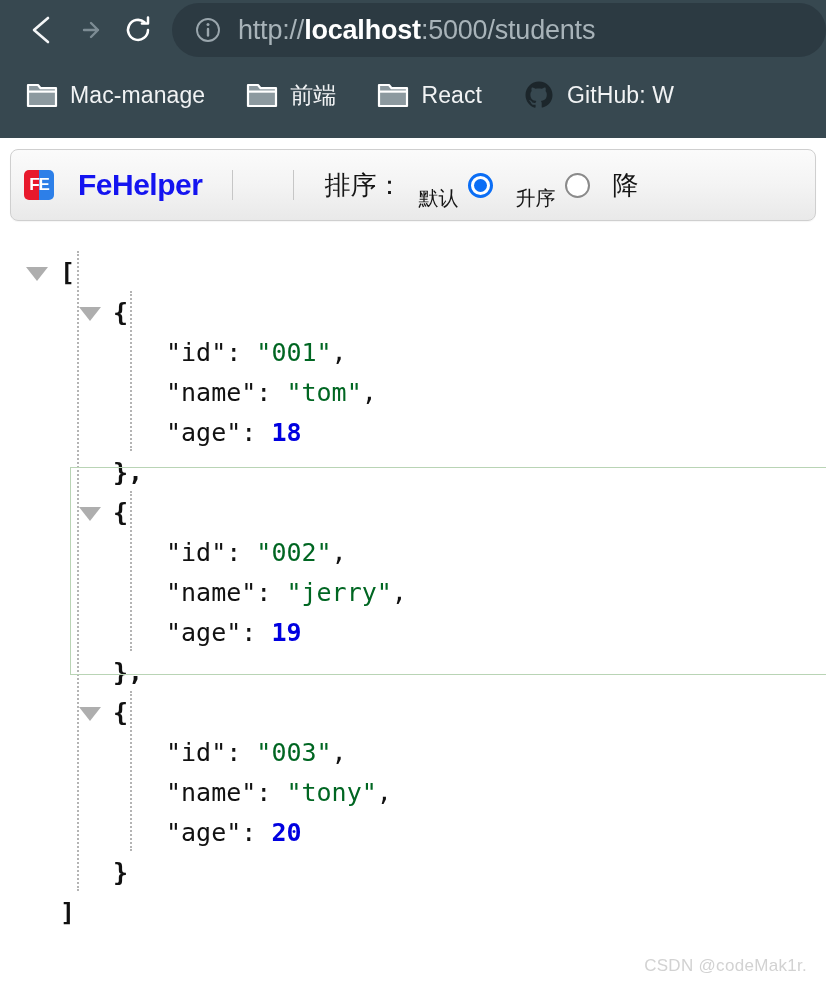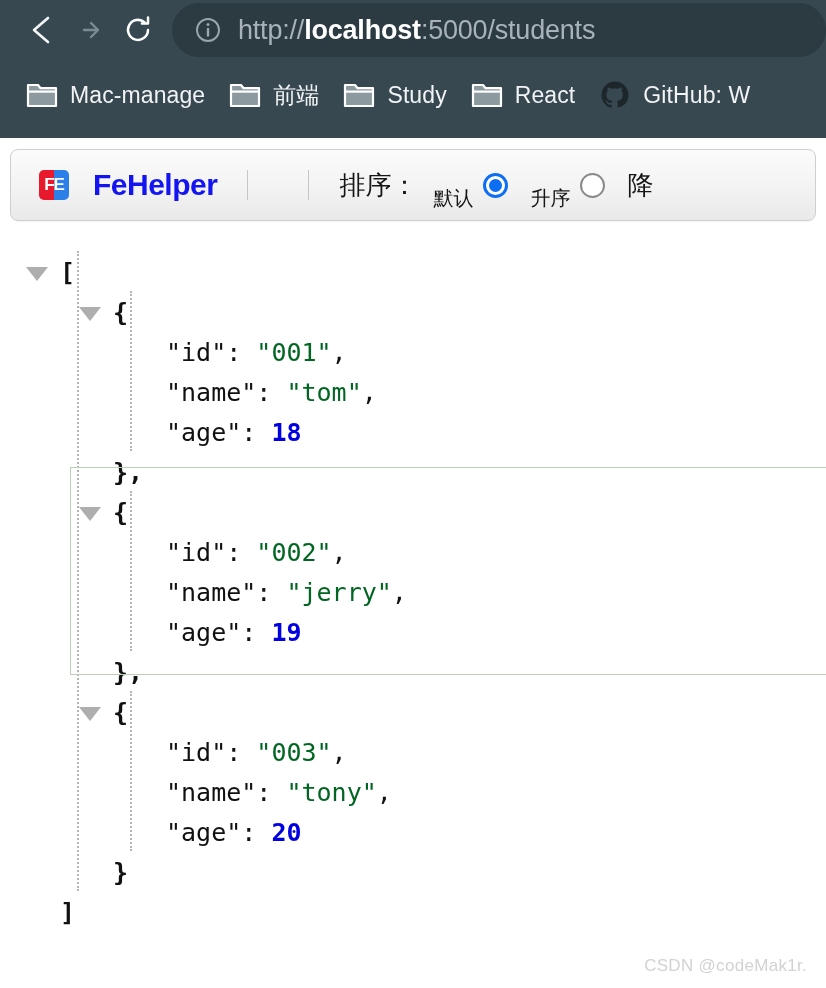--- a/index.html
+++ b/index.html
@@ -50,21 +50,21 @@
     overflow: hidden;
   }
   .url-text .host { color: #ffffff; font-weight: 600; }
 
   
   .bookmarks {
     height: 70px;
     display: flex;
     align-items: center;
     padding-left: 16px;
-    gap: 0;
+    gap: 17px;
     overflow: hidden;
     white-space: nowrap;
   }
   .bm-item {
     display: flex;
     align-items: center;
     padding: 4px 14px 4px 10px;
     border-radius: 6px;
     flex: 0 0 auto;
   }
@@ -80,21 +80,21 @@
     padding: 11px 10px 0 10px;
     background: #ffffff;
   }
   .fh-bar {
     height: 72px;
     border: 1px solid #cfcfcf;
     border-radius: 8px;
     background: linear-gradient(to bottom, #fbfbfb 0%, #f4f4f4 48%, #e9e9e9 100%);
     display: flex;
     align-items: center;
-    padding-left: 28px;
+    padding-left: 13px;
     overflow: hidden;
     white-space: nowrap;
     box-shadow: 0 1px 1px rgba(0,0,0,0.04);
   }
   .fh-logo-box {
     width: 30px; height: 30px;
     border-radius: 5px;
     overflow: hidden;
     display: flex;
     flex: 0 0 auto;
@@ -282,27 +282,20 @@
     </div>
 
     <div class="bm-item">
       <svg class="bm-icon" width="32" height="28" viewBox="0 0 32 28">
         <path d="M2 7 L2 4 L12 4 L14.6 7.2 L30 7.2 L30 25 L2 25 Z" fill="#8c999f" stroke="#ffffff" stroke-width="2.2" stroke-linejoin="round"></path>
         <path d="M2 10.6 L30 10.6" stroke="#ffffff" stroke-width="2.2"></path>
       </svg>
       <span class="bm-label">前端</span>
     </div>
 
-    <div class="bm-item">
-      <svg class="bm-icon" width="32" height="28" viewBox="0 0 32 28">
-        <path d="M2 7 L2 4 L12 4 L14.6 7.2 L30 7.2 L30 25 L2 25 Z" fill="#8c999f" stroke="#ffffff" stroke-width="2.2" stroke-linejoin="round"></path>
-        <path d="M2 10.6 L30 10.6" stroke="#ffffff" stroke-width="2.2"></path>
-      </svg>
-      <span class="bm-label">Study</span>
-    </div>
 
     <div class="bm-item">
       <svg class="bm-icon" width="32" height="28" viewBox="0 0 32 28">
         <path d="M2 7 L2 4 L12 4 L14.6 7.2 L30 7.2 L30 25 L2 25 Z" fill="#8c999f" stroke="#ffffff" stroke-width="2.2" stroke-linejoin="round"></path>
         <path d="M2 10.6 L30 10.6" stroke="#ffffff" stroke-width="2.2"></path>
       </svg>
       <span class="bm-label">React</span>
     </div>
 
     <div class="bm-item">

